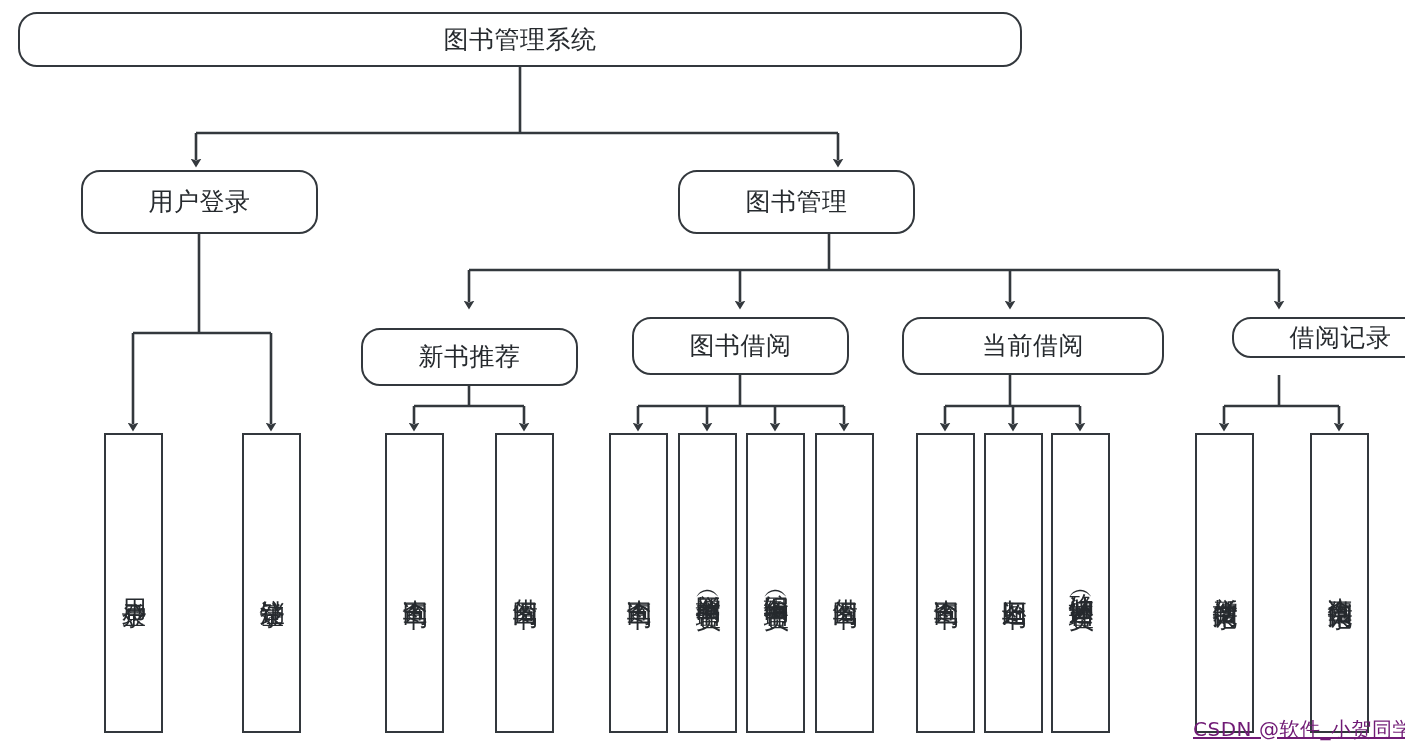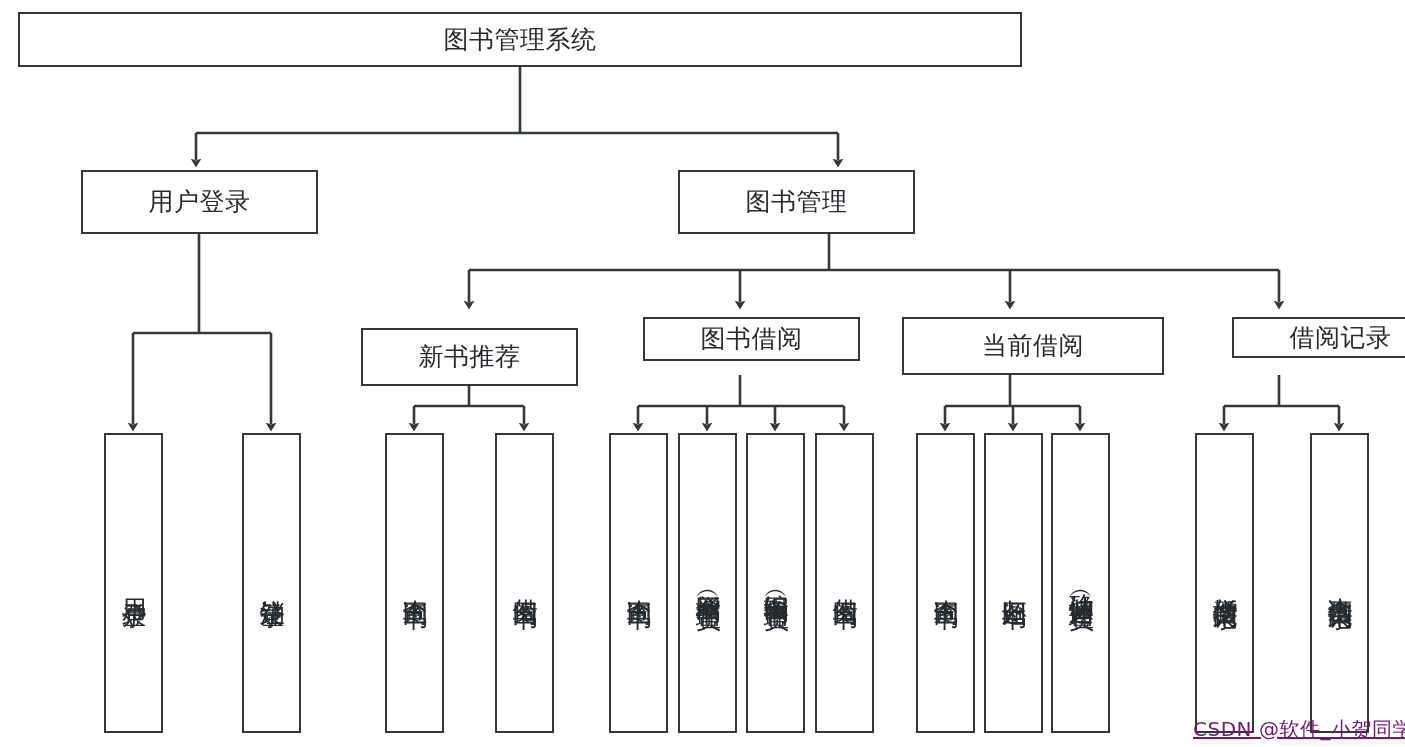--- a/index.html
+++ b/index.html
@@ -35,20 +35,21 @@
     display: flex;
     align-items: center;
     justify-content: center;
     text-align: center;
     color: #262a2e;
   }
   .node-h {
     font-size: 25px;
     letter-spacing: 0.5px;
     line-height: 1.1;
+    border-radius: 19px;
   }
   .node-root {
     font-size: 25px;
   }
   .node-v {
     writing-mode: vertical-rl;
     text-orientation: upright;
     font-size: 25px;
     line-height: 1.22;
     letter-spacing: 2px;
@@ -134,21 +135,21 @@
   <div class="node node-h" style="left:81px; top:170px; width:237px; height:64px;">
     <span>用户登录</span>
   </div>
   <div class="node node-h" style="left:678px; top:170px; width:237px; height:64px;">
     <span>图书管理</span>
   </div>
 
   <div class="node node-h" style="left:361px; top:328px; width:217px; height:58px;">
     <span>新书推荐</span>
   </div>
-  <div class="node node-h" style="left:632px; top:317px; width:217px; height:44px;margin-left:11px;">
+  <div class="node node-h" style="left:632px; top:317px; width:217px; height:58px;">
     <span>图书借阅</span>
   </div>
   <div class="node node-h" style="left:902px; top:317px; width:262px; height:58px;">
     <span>当前借阅</span>
   </div>
   <div class="node node-h" style="left:1232px; top:317px; width:217px; height:41px;justify-content:center;">
     <span>借阅记录</span>
   </div>
 
   <div class="node node-v" style="left:104px; top:433px; width:59px; height:300px;">

